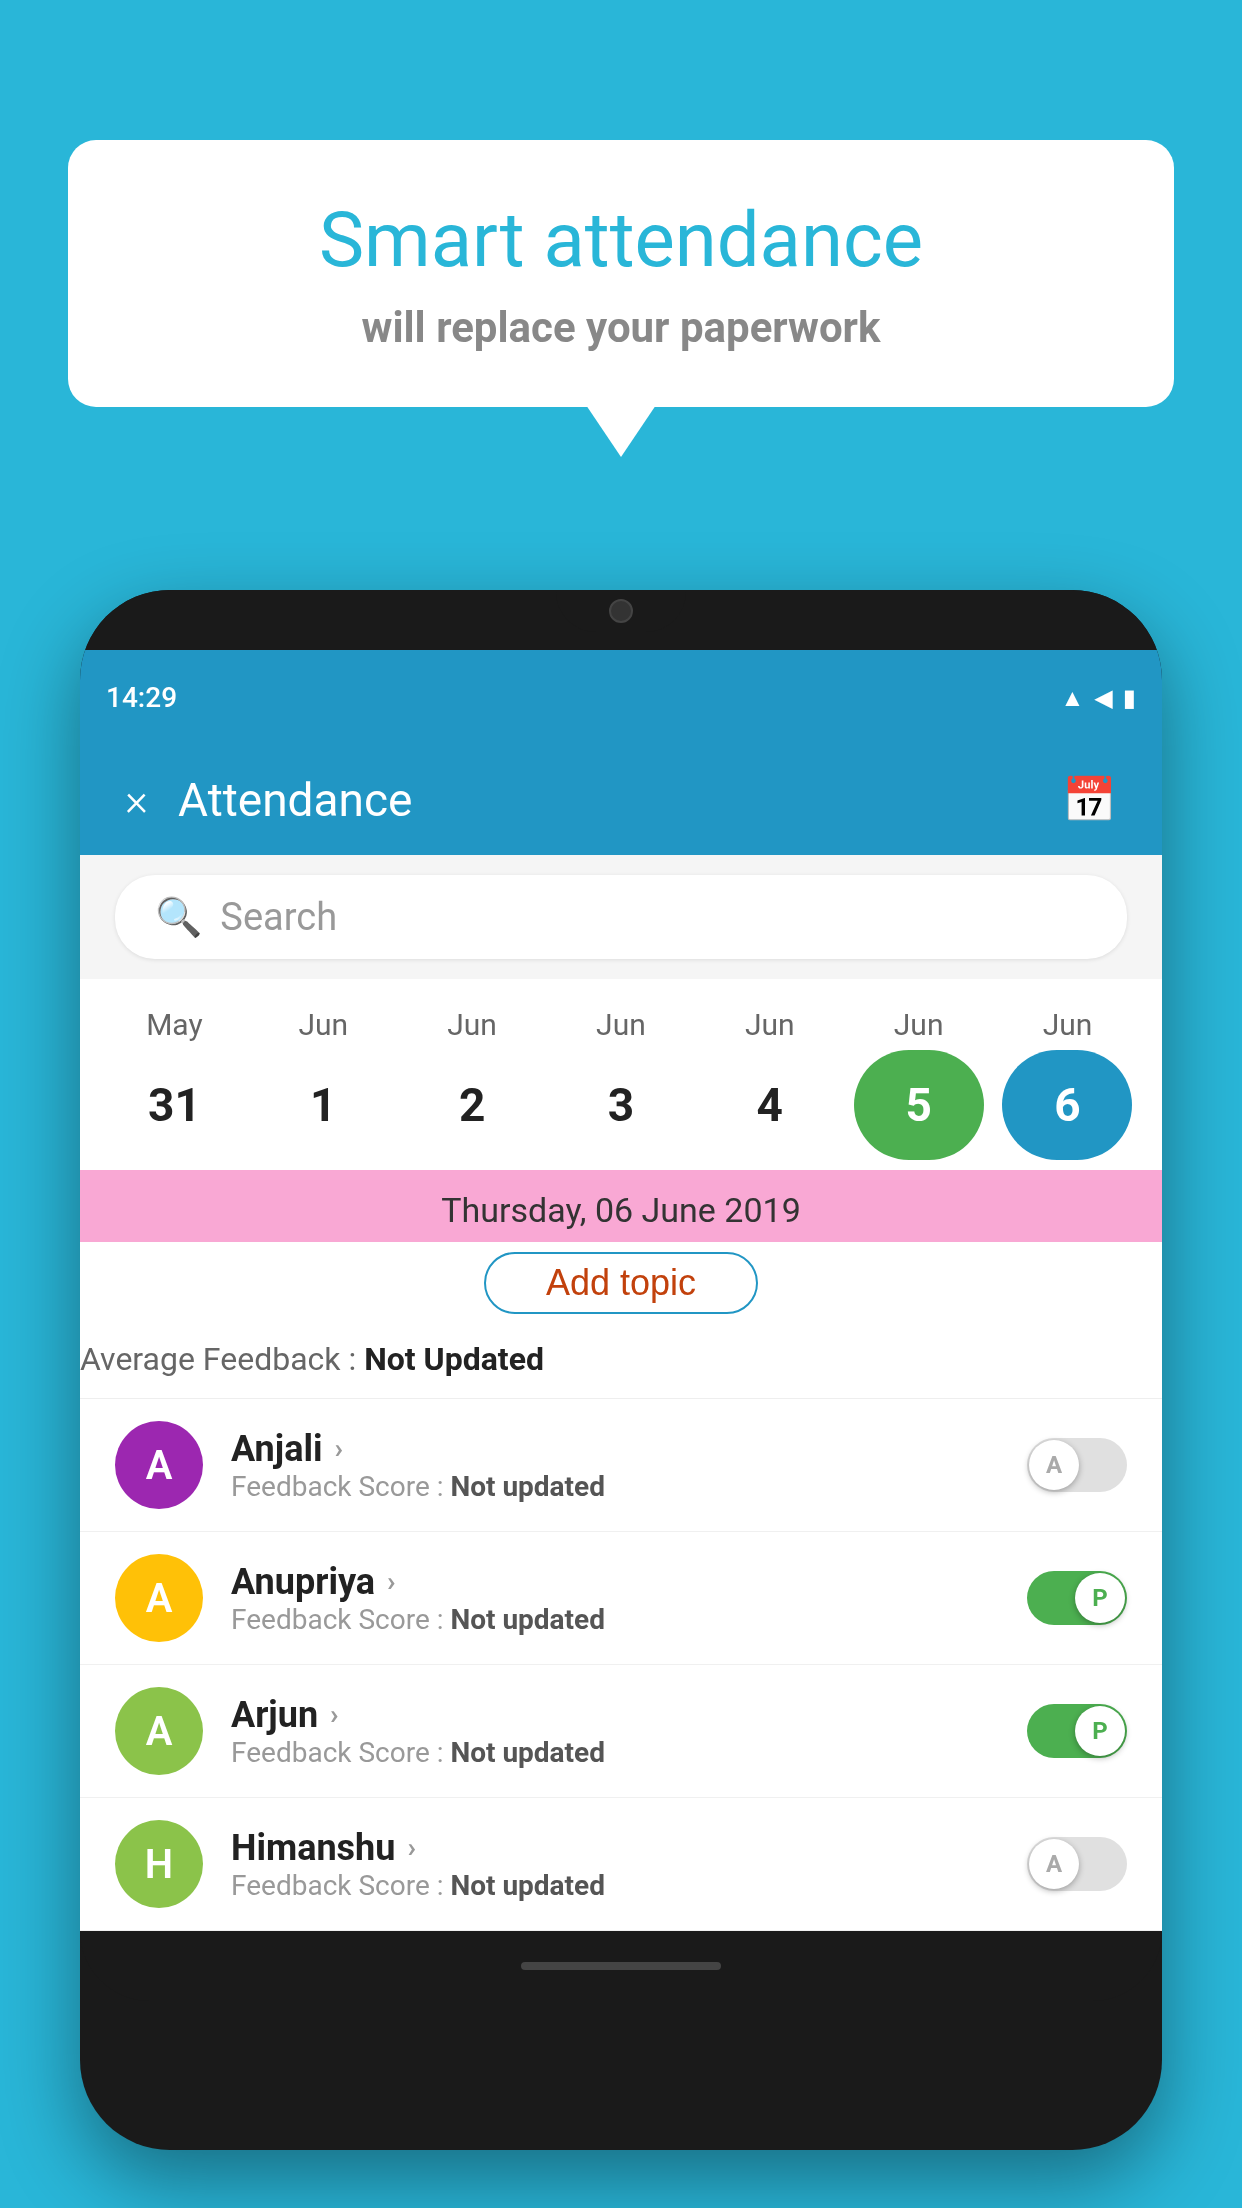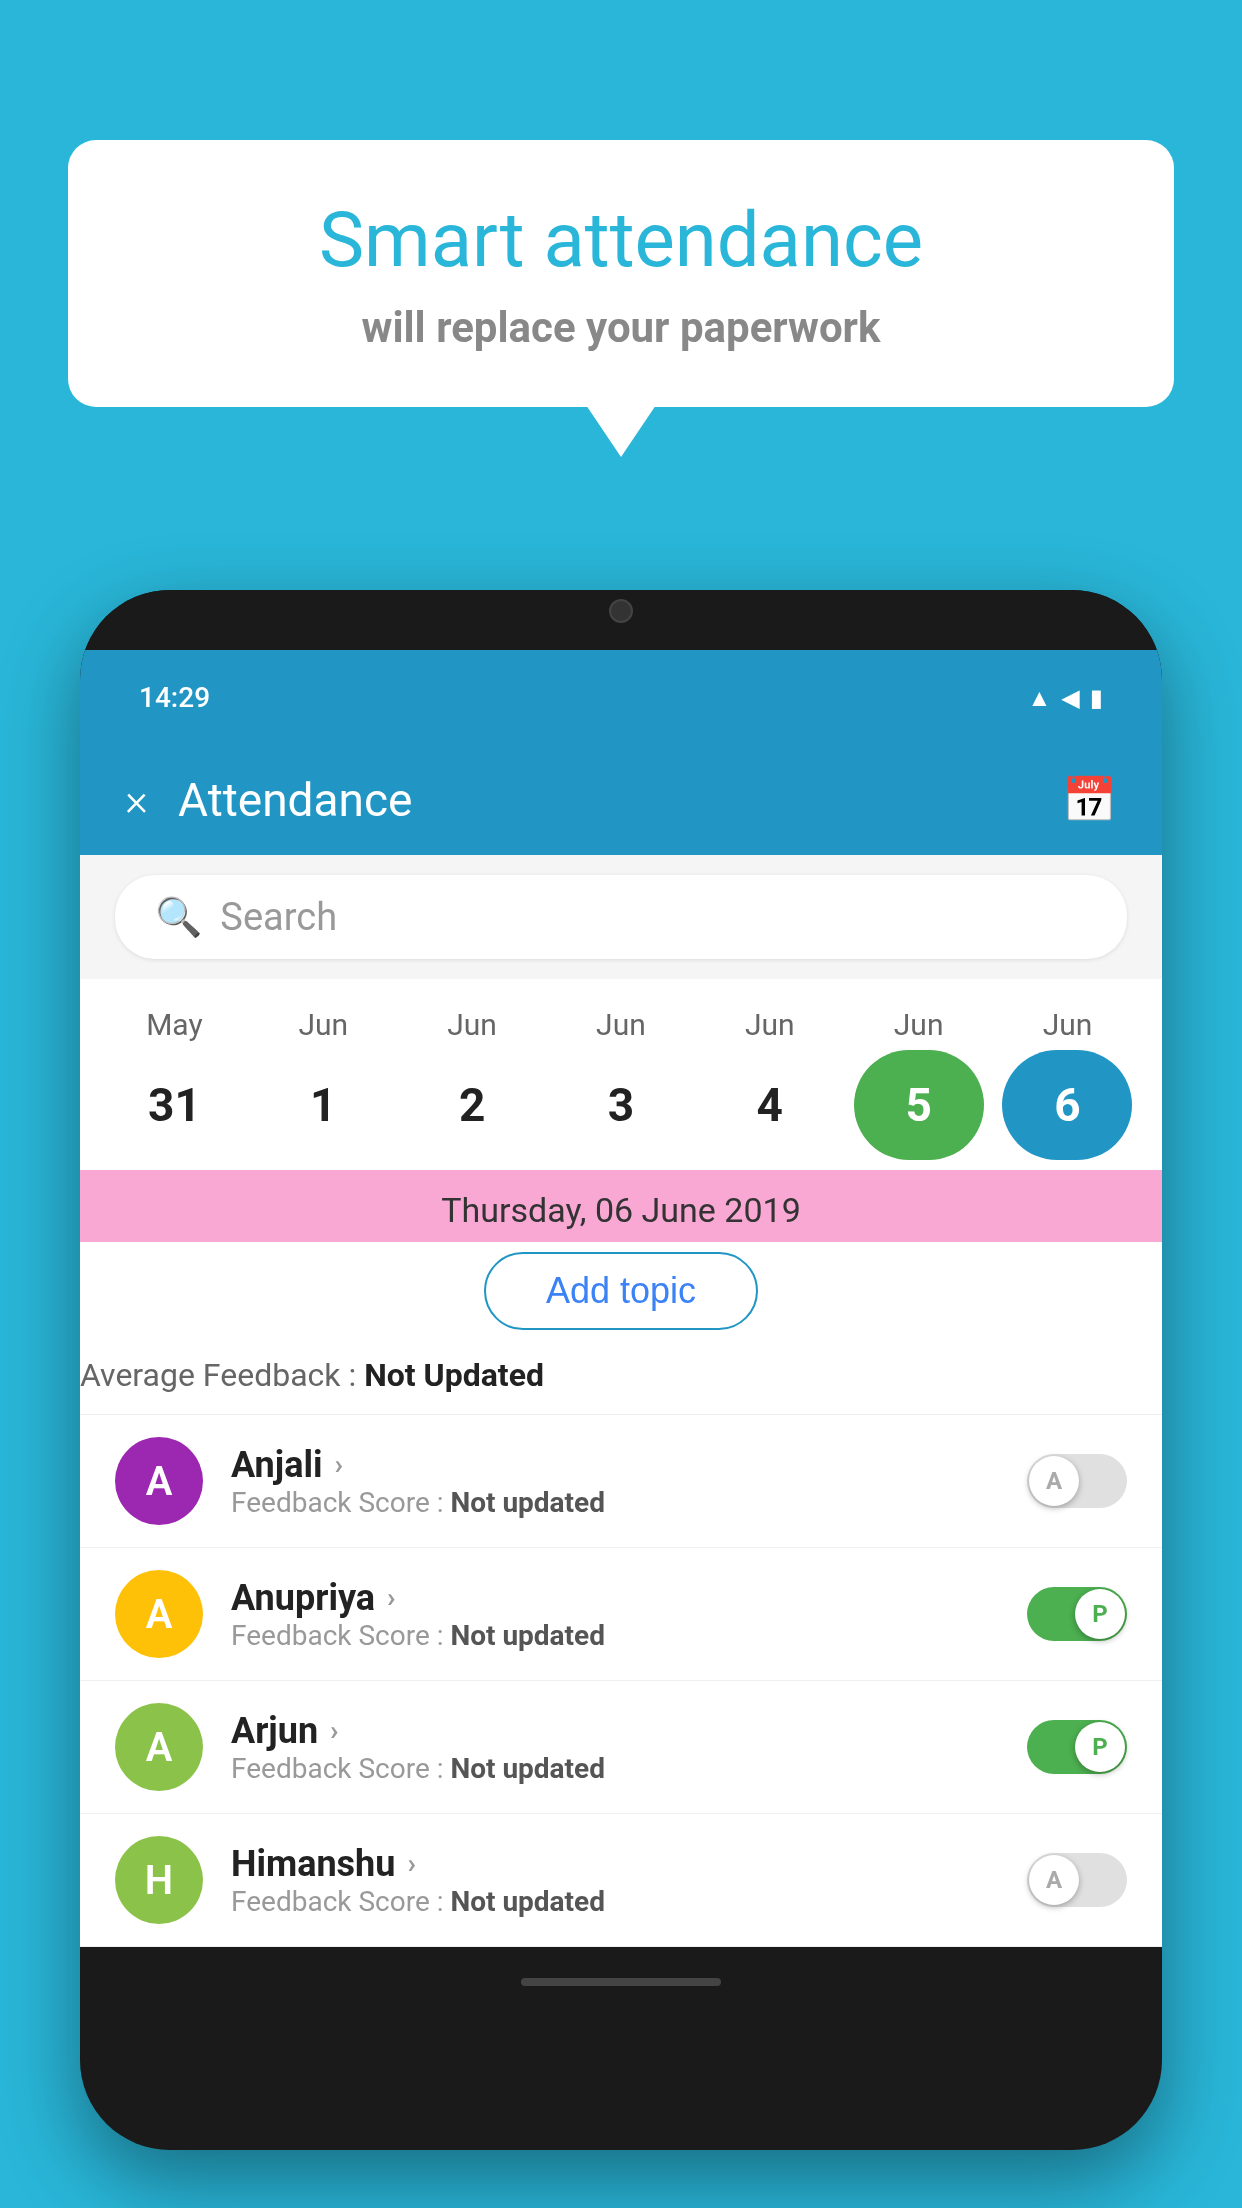--- a/index.html
+++ b/index.html
@@ -75,21 +75,21 @@
       box-shadow: 0 30px 80px rgba(0,0,0,0.4);
     }
 
     
     .phone-notch-bar {
       background: #2196c4;
       height: 95px;
       display: flex;
       align-items: center;
       justify-content: space-between;
-      padding: 0 59px;
+      padding: 0 26px;
       position: relative;
     }
 
     .phone-notch {
       position: absolute;
       top: 0;
       left: 50%;
       transform: translateX(-50%);
       width: 130px;
       height: 42px;
@@ -247,22 +247,22 @@
     .add-topic-container {
       display: flex;
       justify-content: center;
       padding: 10px 0 18px 0;
       background: white;
     }
 
     .add-topic-btn {
       border: 2px solid #2196c4;
       border-radius: 40px;
-      padding: 16px 60px;
-      color: #3b82f6;
+      padding: 8px 60px;
+      color: #c2410c;
       font-size: 36px;
       background: white;
       cursor: pointer;
     }
 
     
     .average-feedback {
       text-align: left;
       color: #666;
       font-size: 32px;

